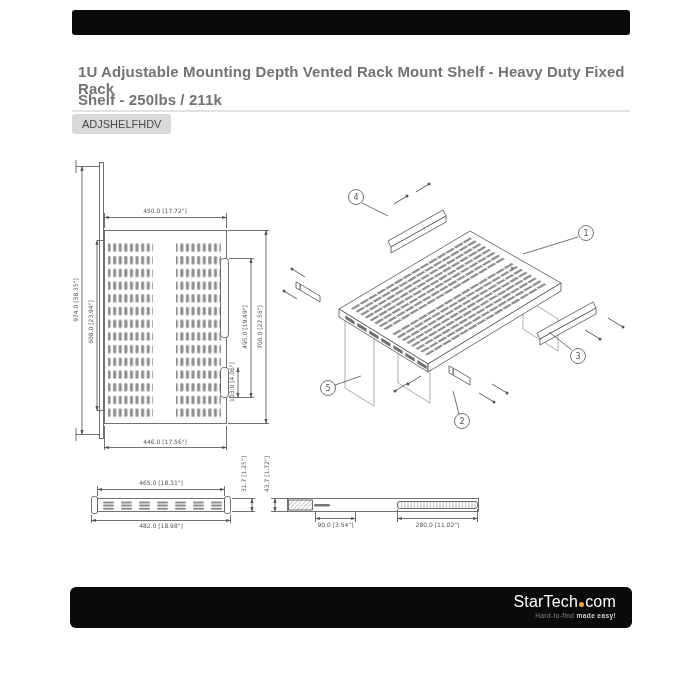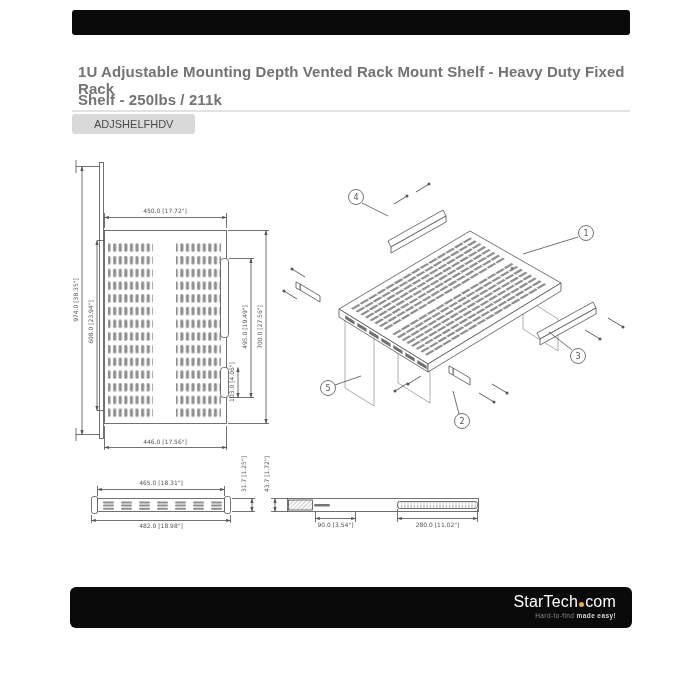--- a/index.html
+++ b/index.html
@@ -4,21 +4,21 @@
 <style>
   html,body{margin:0;padding:0;}
   body{width:700px;height:700px;background:#ffffff;position:relative;overflow:hidden;
        font-family:"Liberation Sans", sans-serif;}
   .abs{position:absolute;}
   .top-bar{left:72px;top:10px;width:558px;height:25px;background:#0a0a0a;border-radius:3px;}
   .title{left:78px;width:560px;font-weight:bold;font-size:15px;color:#737373;letter-spacing:0.1px;}
   .title-1{top:63px;}
   .title-2{top:91px;}
   .divider{left:72px;top:110px;width:558px;height:2px;background:#e2e2e2;}
-  .badge{left:72px;top:114px;height:20px;line-height:20px;padding:0 22px;background:#d9d9d9;
+  .badge{left:72px;top:114px;height:20px;line-height:20px;padding:0 10px;background:#d9d9d9;
          border-radius:3px;font-size:11px;color:#4a4a4a;}
   svg.drawing{left:0;top:0;}
   svg text{font-family:"DejaVu Sans", sans-serif;font-size:6px;fill:#555555;}
   svg text.balloon-num{font-size:8px;}
   .footer{left:70px;top:587px;width:562px;height:41px;background:#0a0a0a;border-radius:6px;
           box-sizing:border-box;padding:6px 16px 12px 0;text-align:right;}
   .logo-line{color:#ffffff;font-size:16px;letter-spacing:0.2px;line-height:18px;}
   .logo-dot{display:inline-block;width:5px;height:5px;border-radius:50%;background:#f2a73b;
             margin:0 1px;vertical-align:baseline;}
   .tagline{font-size:6.5px;letter-spacing:0.4px;line-height:10px;color:#8c8c8c;}

